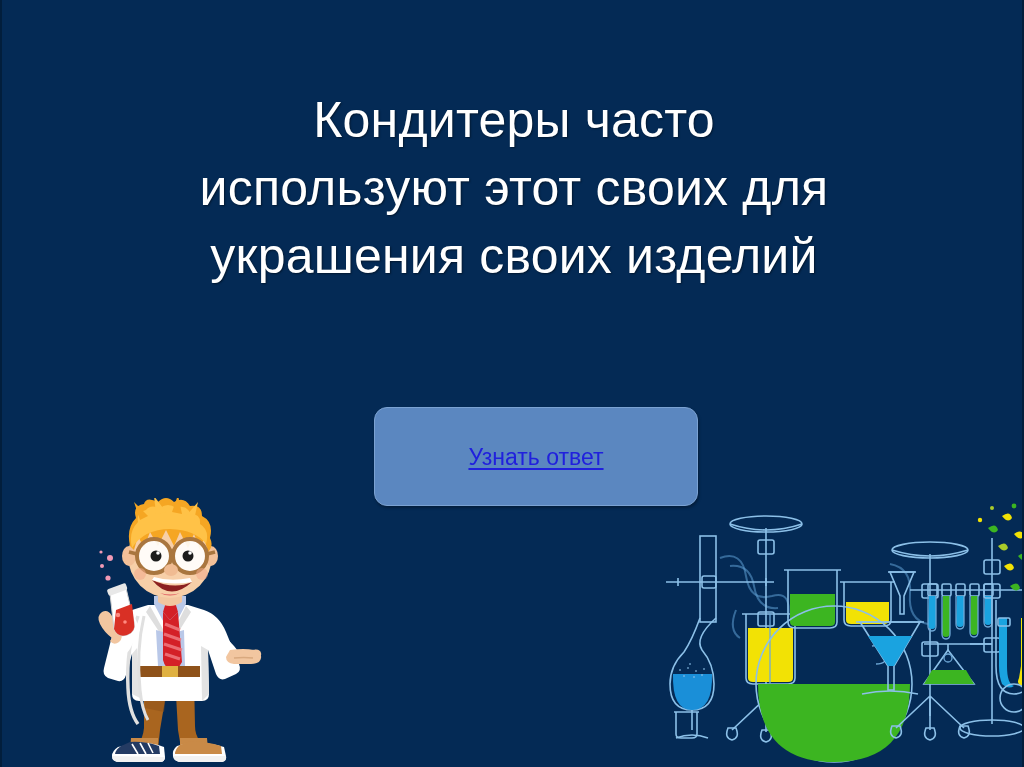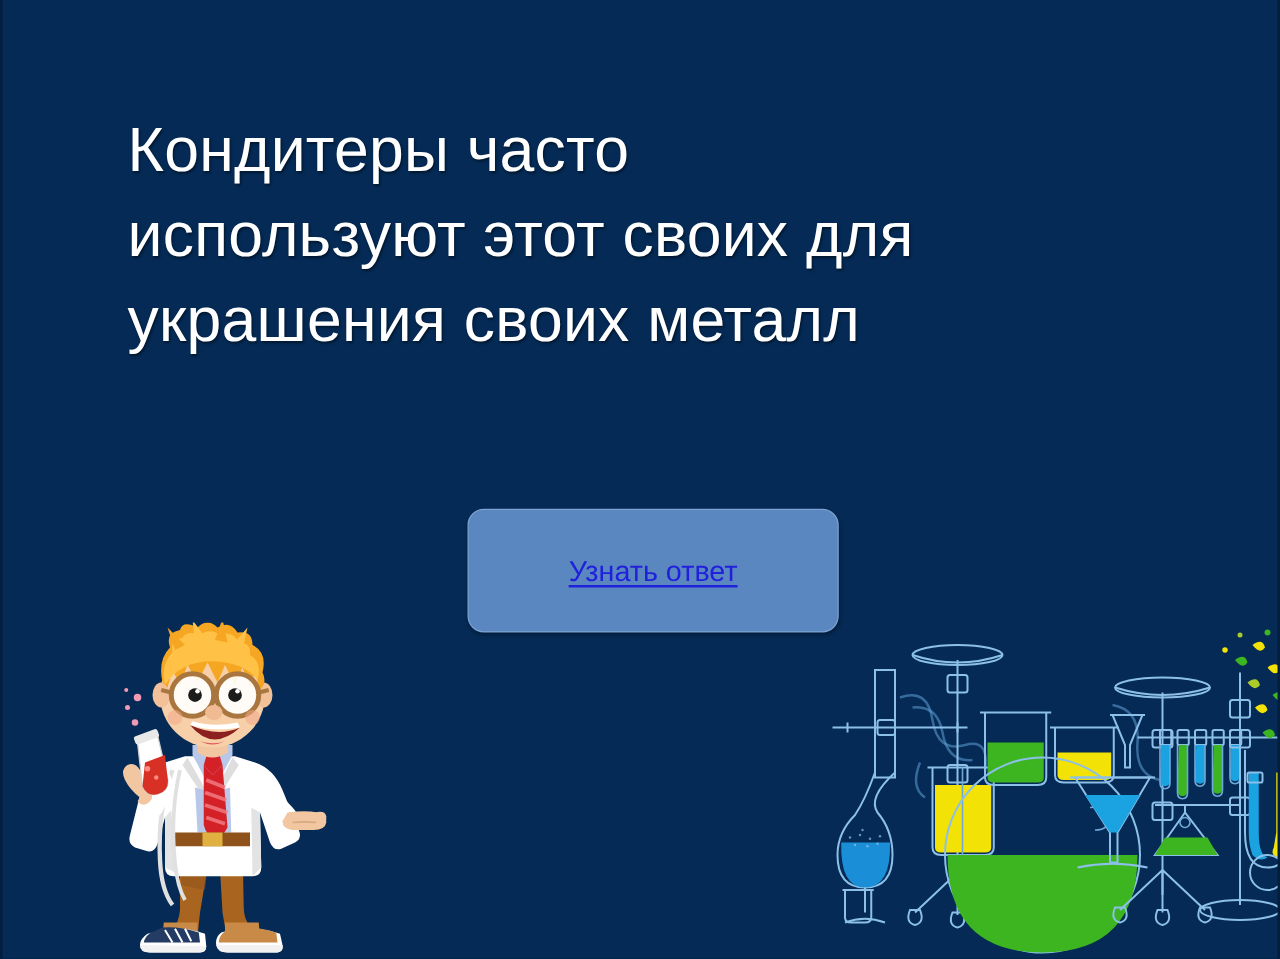--- a/index.html
+++ b/index.html
@@ -25,41 +25,41 @@
     border-left: 2px solid #021e3c;
     border-right: 2px solid #021e3c;
   }
 
   
   #title-block {
     position: absolute;
     left: 100px;
     top: 86px;
     width: 824px;
-    text-align: left;
+    text-align: center;
     z-index: 6;
   }
 
   .title-line {
     display: block;
     color: #ffffff;
     font-size: 50px;
     line-height: 68px;
     font-weight: 400;
     letter-spacing: 0.2px;
     text-shadow: 1px 1px 2px rgba(0,0,0,0.45);
     white-space: nowrap;
   }
 
   
   #answer-button {
     position: absolute;
     left: 372px;
     top: 407px;
-    width: 297px;
+    width: 324px;
     height: 99px;
     background: #5b87c0;
     border: 1px solid #7ba2d2;
     border-radius: 13px;
     box-shadow: 1px 2px 3px rgba(0,0,0,0.30);
     display: flex;
     align-items: center;
     justify-content: center;
     cursor: pointer;
     z-index: 6;
@@ -98,21 +98,21 @@
   #lab-equipment svg { display: block; width: 100%; height: 100%; }
 </style>
 </head>
 <body>
 
 <div id="slide">
 
   <div id="title-block">
     <span class="title-line">Кондитеры часто</span>
     <span class="title-line">используют этот своих для</span>
-    <span class="title-line">украшения своих металл</span>
+    <span class="title-line">украшения своих изделий</span>
   </div>
 
   <div id="answer-button">
     <span id="answer-link">Узнать ответ</span>
   </div>
 
   <div id="scientist">
     <svg viewBox="0 0 192 266" xmlns="http://www.w3.org/2000/svg">
 
       <g>

